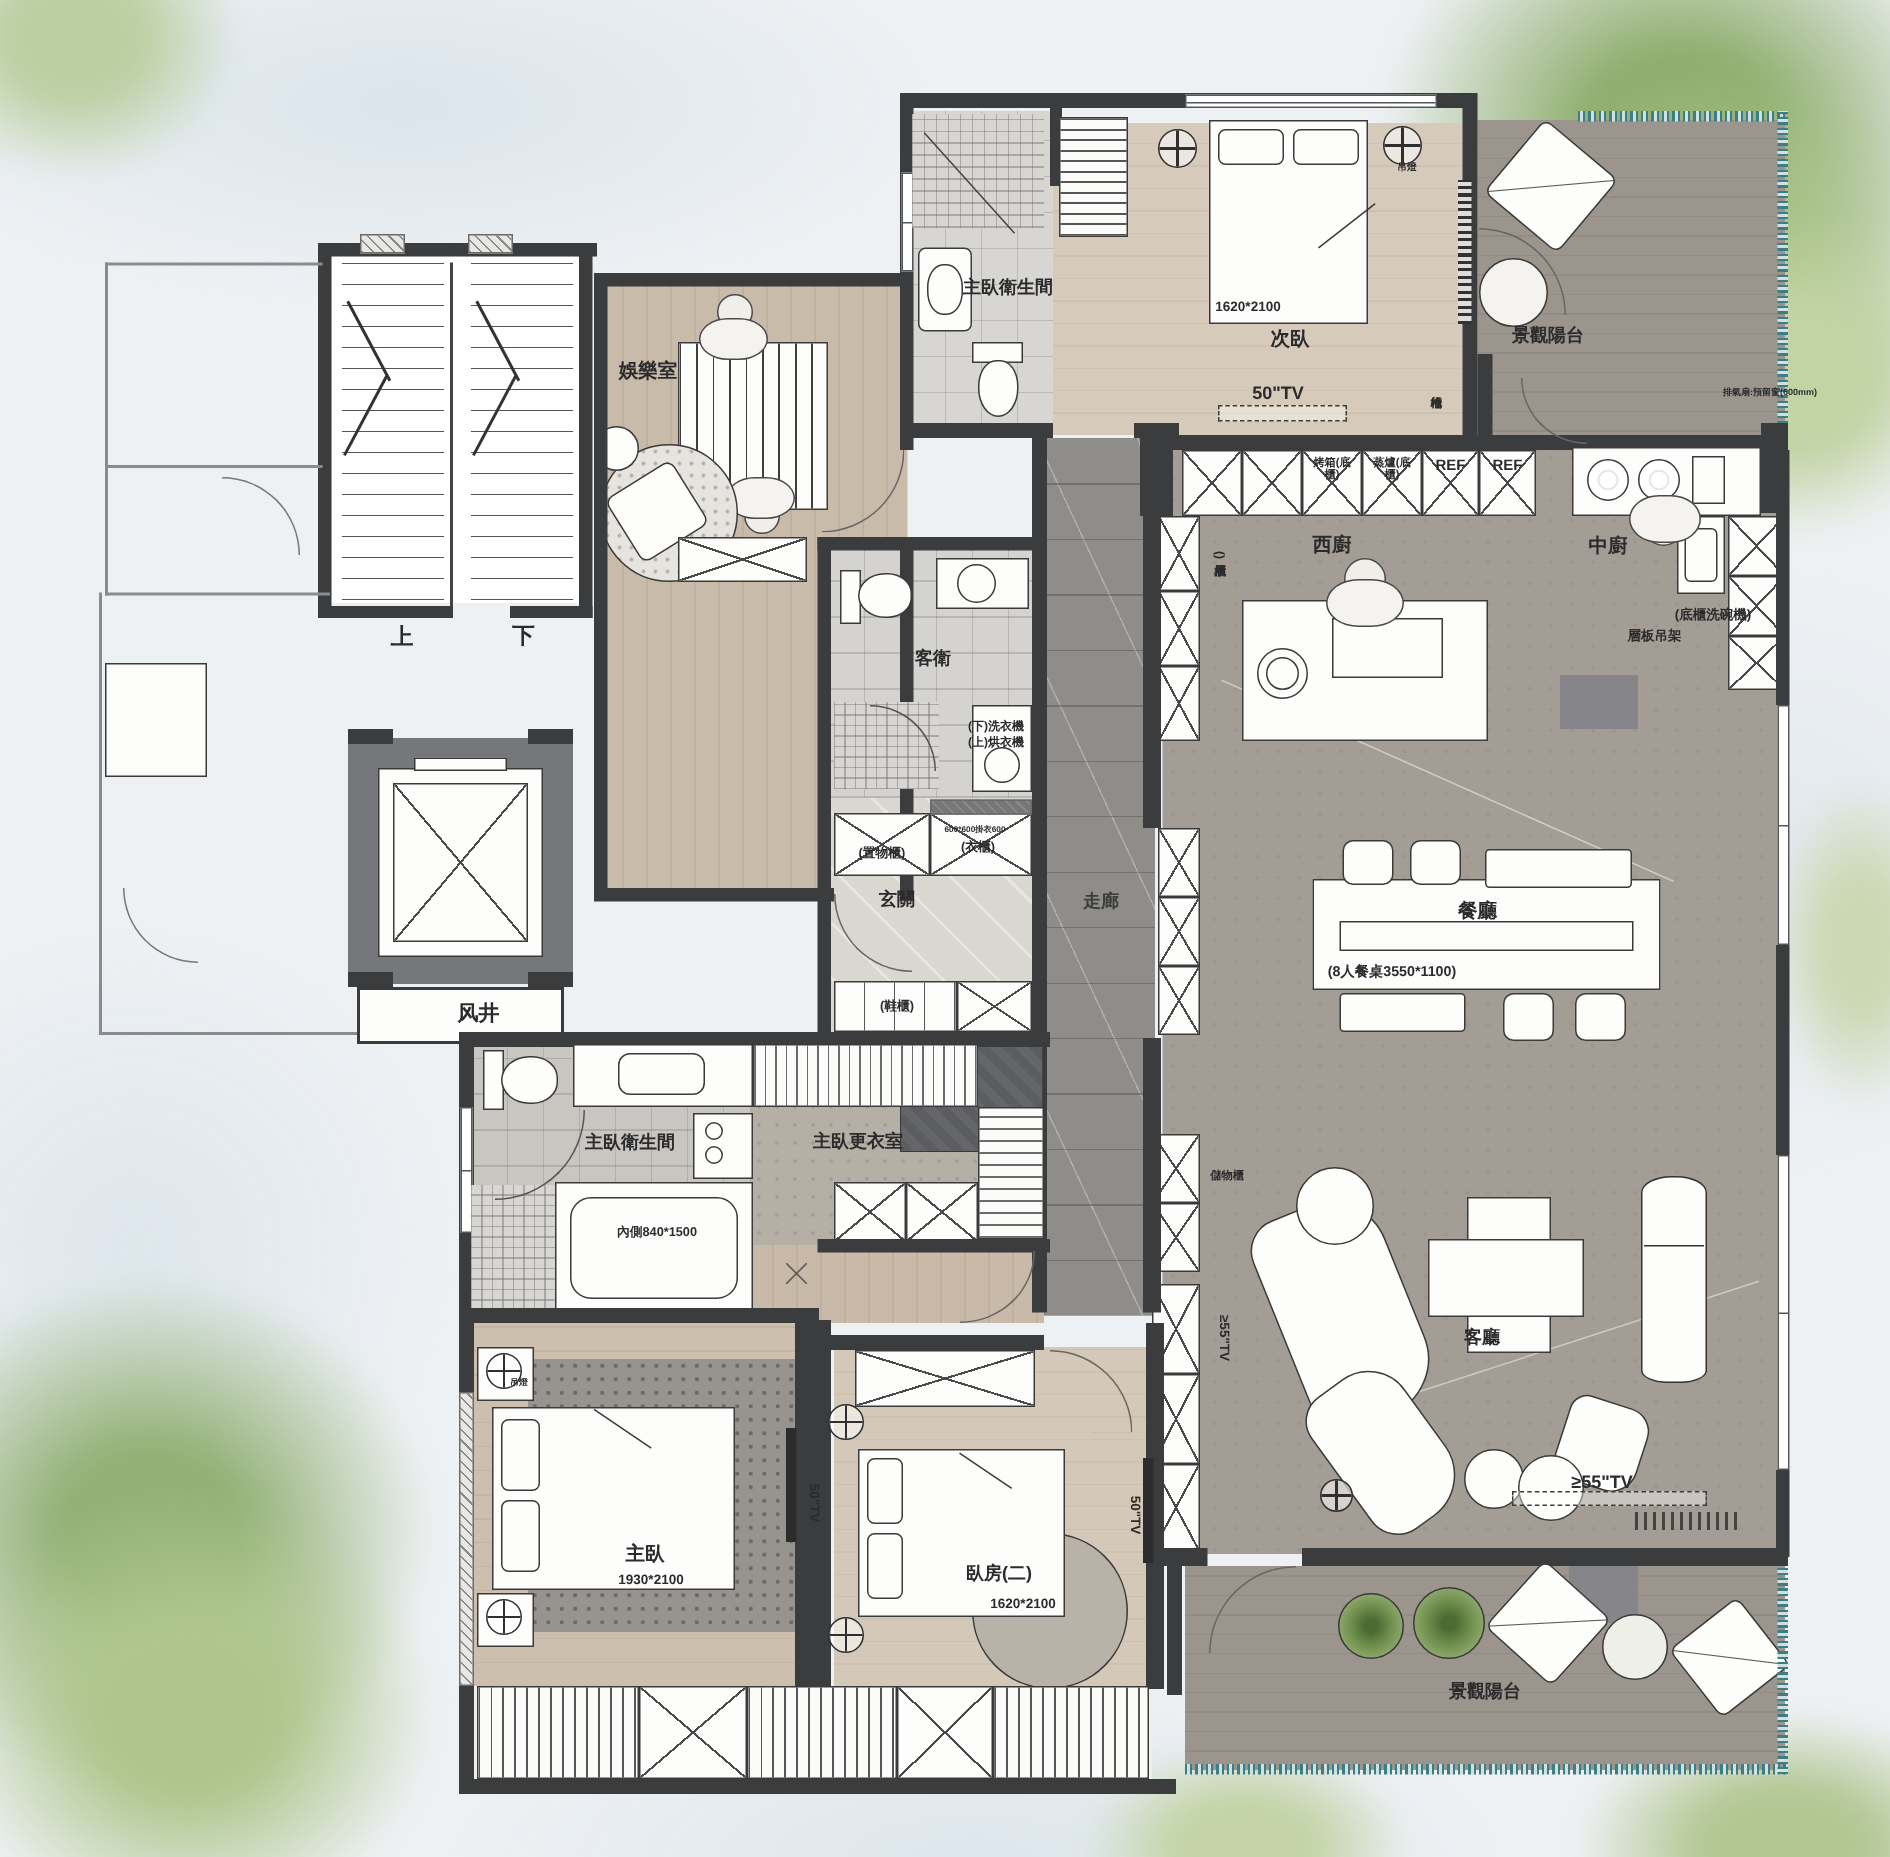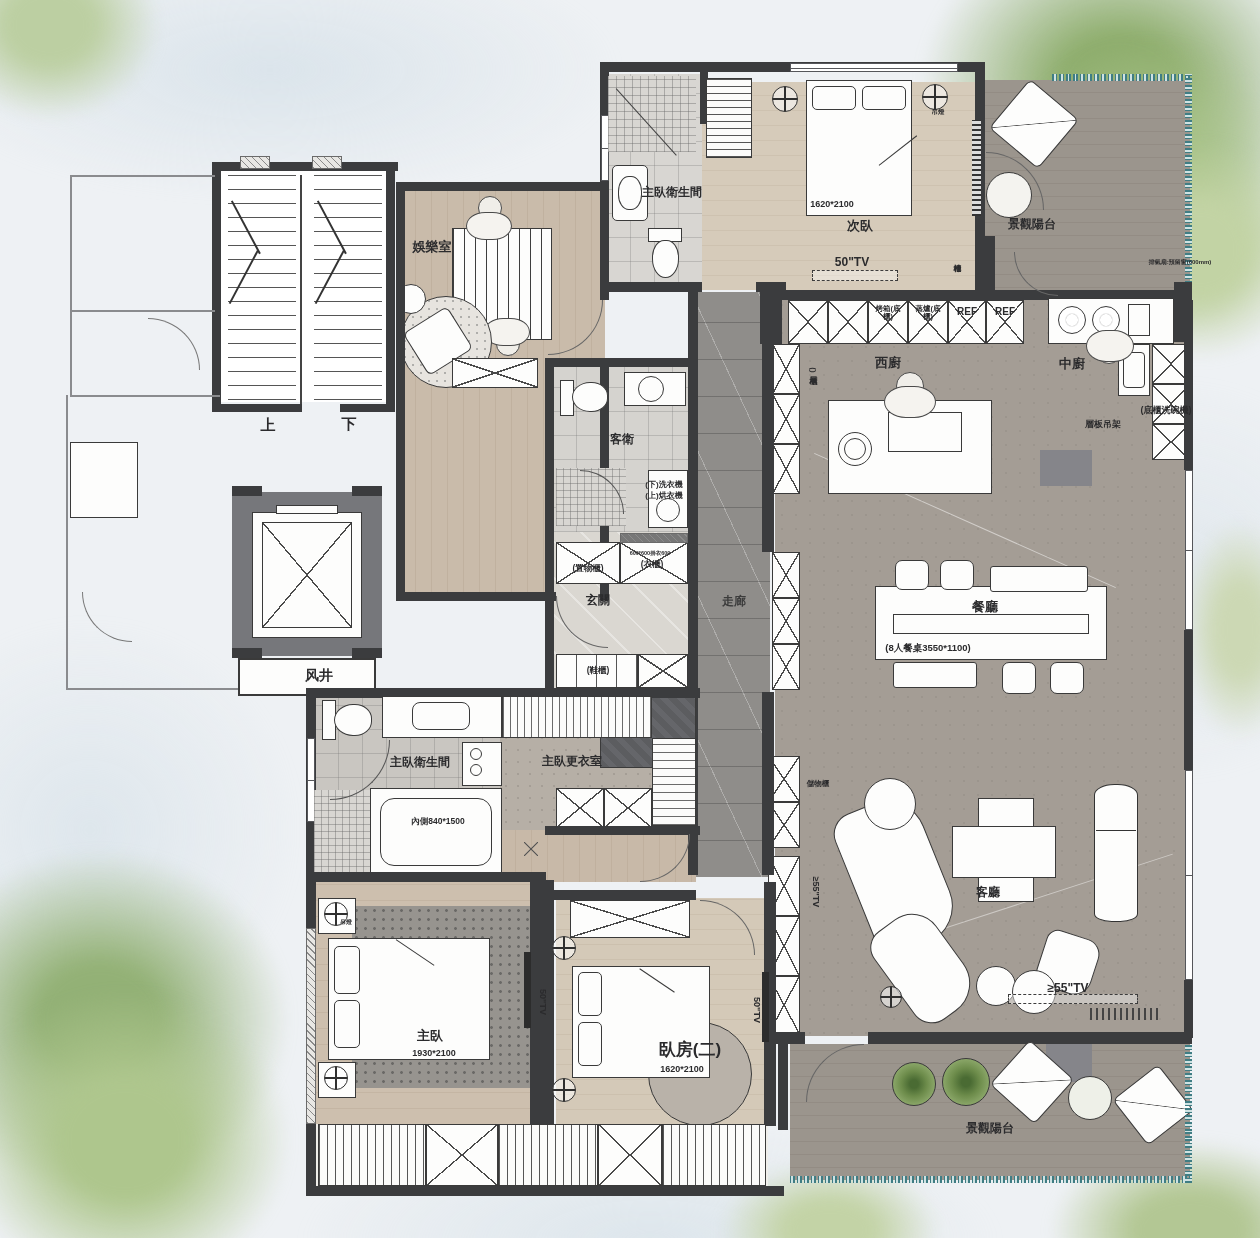--- a/index.html
+++ b/index.html
@@ -339,21 +339,21 @@
   <div class="lbl" style="left:852px;top:262px;font-size:12px;">50"TV</div>
   <div class="lbl" style="left:938px;top:112px;font-size:6.5px;">吊燈</div>
   <div class="lbl v" style="left:957px;top:258px;font-size:7.5px;">地行槽</div>
   <div class="lbl" style="left:1032px;top:224px;font-size:12px;">景觀陽台</div>
   <div class="lbl wrap" style="left:888px;top:313px;font-size:7.5px;width:34px;">烤箱(底櫃)</div>
   <div class="lbl wrap" style="left:928px;top:313px;font-size:7.5px;width:34px;">蒸爐(底櫃)</div>
   <div class="lbl" style="left:967px;top:311px;font-size:10px;">REF</div>
   <div class="lbl" style="left:1005px;top:311px;font-size:10px;">REF</div>
   <div class="lbl" style="left:888px;top:363px;font-size:13px;">西廚</div>
   <div class="lbl" style="left:1072px;top:364px;font-size:13px;">中廚</div>
-  <div class="lbl" style="left:1166px;top:410px;font-size:9px;">(底櫃洗碗機)</div>
+  <div class="lbl" style="left:1142px;top:410px;font-size:9px;">(底櫃洗碗機)</div>
   <div class="lbl" style="left:1103px;top:424px;font-size:9px;">層板吊架</div>
   <div class="lbl v" style="left:812px;top:370px;font-size:8px;">(展示櫃)</div>
   <div class="lbl" style="left:1180px;top:262px;font-size:6px;">排氣扇:預留窗(600mm)</div>
   <div class="lbl" style="left:985px;top:607px;font-size:13px;">餐廳</div>
   <div class="lbl" style="left:928px;top:648px;font-size:9.5px;">(8人餐桌3550*1100)</div>
   <div class="lbl" style="left:988px;top:860px;font-size:12px;margin-top:32px;">客廳</div>
   <div class="lbl" style="left:1068px;top:988px;font-size:12px;">≥55"TV</div>
   <div class="lbl v" style="left:816px;top:892px;font-size:9px;">≥55"TV</div>
   <div class="lbl" style="left:818px;top:784px;font-size:7.5px;">儲物櫃</div>
   <div class="lbl" style="left:734px;top:601px;font-size:12px;color:#3c3c3c;">走廊</div>
@@ -364,19 +364,19 @@
   <div class="lbl" style="left:652px;top:565px;font-size:8.5px;">(衣櫃)</div>
   <div class="lbl" style="left:650px;top:553px;font-size:5.5px;">600*600掛衣600</div>
   <div class="lbl" style="left:598px;top:600px;font-size:12px;">玄關</div>
   <div class="lbl" style="left:598px;top:671px;font-size:8.5px;">(鞋櫃)</div>
   <div class="lbl" style="left:420px;top:762px;font-size:12px;">主臥衛生間</div>
   <div class="lbl" style="left:438px;top:822px;font-size:8.5px;">內側840*1500</div>
   <div class="lbl" style="left:572px;top:761px;font-size:12px;">主臥更衣室</div>
   <div class="lbl" style="left:430px;top:1036px;font-size:13px;">主臥</div>
   <div class="lbl" style="left:434px;top:1053px;font-size:9px;">1930*2100</div>
   <div class="lbl v" style="left:543px;top:1002px;font-size:9px;">50"TV</div>
-  <div class="lbl" style="left:666px;top:1049px;font-size:17px;margin-left:24px;">臥房(二)</div>
+  <div class="lbl" style="left:666px;top:1049px;font-size:12px;">臥房(二)</div>
   <div class="lbl" style="left:682px;top:1069px;font-size:9px;">1620*2100</div>
   <div class="lbl v" style="left:757px;top:1010px;font-size:9px;">50"TV</div>
   <div class="lbl" style="left:990px;top:1128px;font-size:12px;">景觀陽台</div>
   <div class="lbl" style="left:346px;top:922px;font-size:6px;">吊燈</div>
 
 </div>
 
 </body></html>

